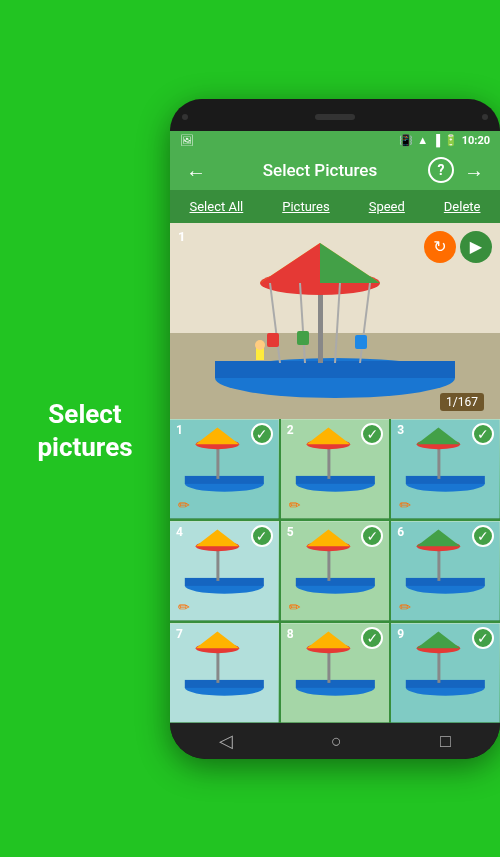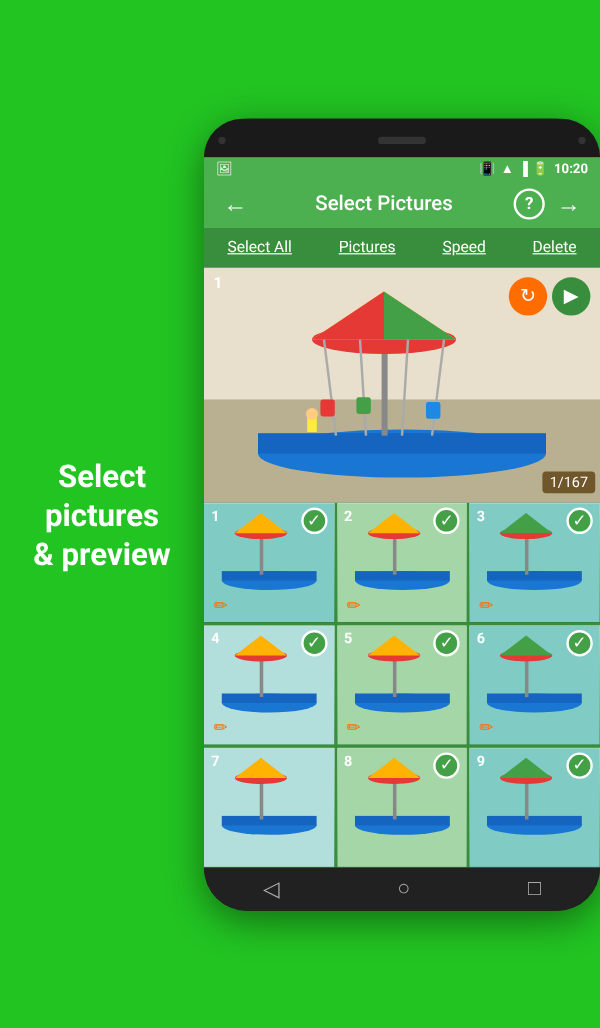--- a/index.html
+++ b/index.html
@@ -132,21 +132,21 @@
       left: 8px;
       color: #fff;
       font-size: 13px;
       font-weight: bold;
       z-index: 2;
     }
 
     .preview-counter {
       position: absolute;
       bottom: 8px;
-      right: 4px;
+      right: 16px;
       background: rgba(80,50,0,0.7);
       color: #fff;
       font-size: 12px;
       padding: 2px 6px;
       border-radius: 3px;
       z-index: 2;
     }
 
     .preview-rotate-btn {
       position: absolute;
@@ -280,21 +280,20 @@
       flex-direction: column;
     }
   </style>
 </head>
 <body>
 
 <div style="width:500px;height:857px;background:#22c422;display:flex;flex-direction:row;align-items:center;overflow:hidden;">
 
   <div class="page-title">
     <span>Select pictures</span><br>
-    <span>&amp; preview</span>
   </div>
 
   <div class="phone-frame">
 
     <div class="phone-top-bar">
       <div class="phone-camera"></div>
       <div class="phone-speaker"></div>
       <div class="phone-camera"></div>
     </div>
 

